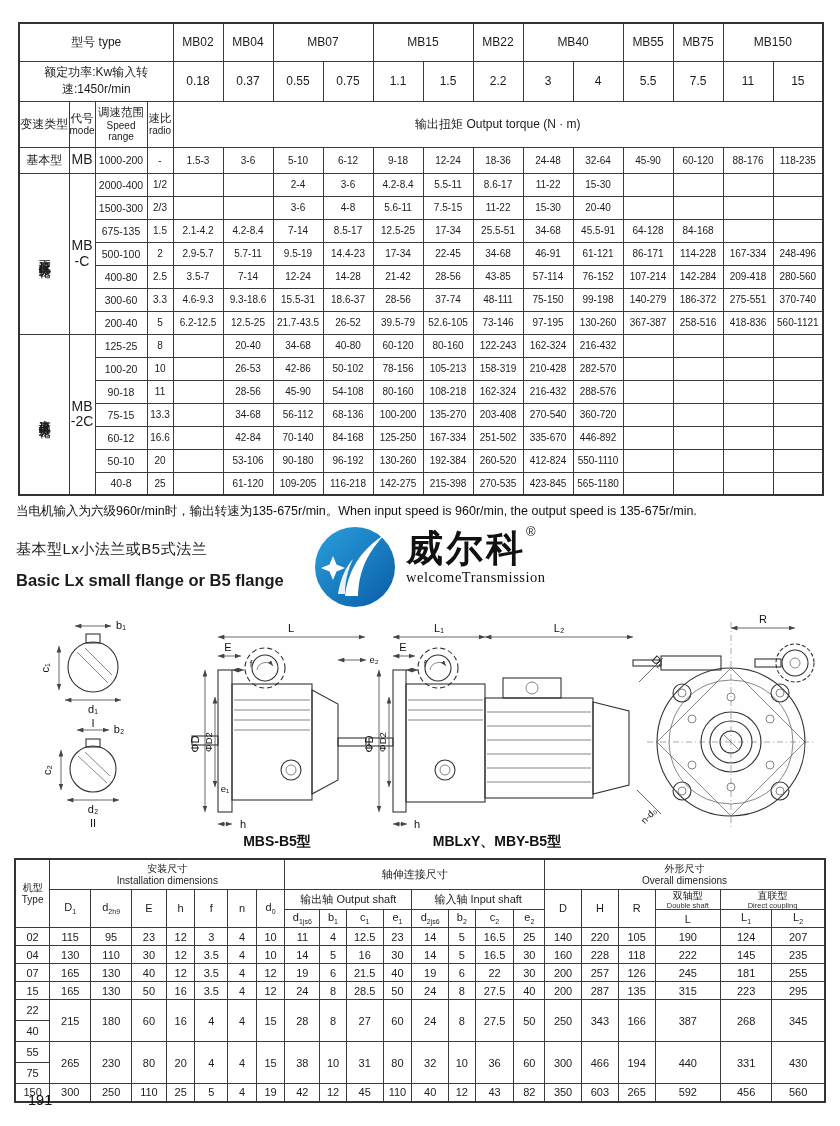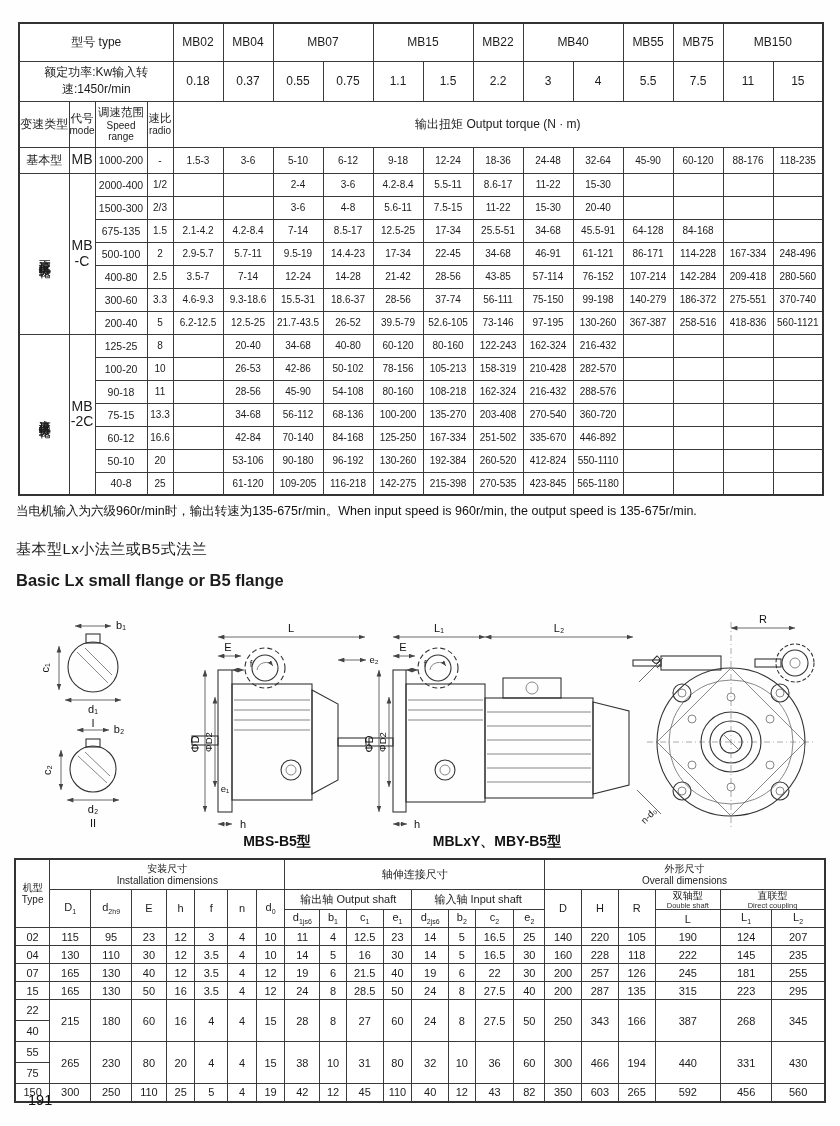--- a/index.html
+++ b/index.html
@@ -237,21 +237,21 @@
         </tr>
         <tr>
           <td class="range">300-60</td>
           <td>3.3</td>
           <td>4.6-9.3</td>
           <td>9.3-18.6</td>
           <td>15.5-31</td>
           <td>18.6-37</td>
           <td>28-56</td>
           <td>37-74</td>
-          <td>56-111</td>
+          <td>48-111</td>
           <td>75-150</td>
           <td>99-198</td>
           <td>140-279</td>
           <td>186-372</td>
           <td>275-551</td>
           <td>370-740</td>
         </tr>
         <tr>
           <td class="range">200-40</td>
           <td>5</td>
@@ -396,20 +396,40 @@
       </tbody>
     </table>
 
   <div class="note">当电机输入为六级960r/min时，输出转速为135-675r/min。When input speed is 960r/min, the output speed is 135-675r/min.</div>
 
   <div class="heading">
     <div class="zh">基本型Lx小法兰或B5式法兰</div>
     <div class="en">Basic Lx small flange or B5 flange</div>
   </div>
 
+  <div class="logo">
+    <svg width="86" height="86" viewBox="0 0 86 86">
+      <defs>
+        <linearGradient id="lg" x1="0" y1="0" x2="1" y2="1">
+          <stop offset="0" stop-color="#2aa0dc"></stop>
+            <stop offset="1" stop-color="#0a5ca8"></stop>
+        </linearGradient>
+      </defs>
+      <circle cx="43" cy="43" r="40" fill="url(#lg)"></circle>
+      <path d="M33 72 C36 48 47 27 72 11 C53 32 47 49 46 72 Z" fill="#ffffff"></path>
+      <path d="M26 70 C28 56 33 44 41 35 C36 46 33 57 33 70 Z" fill="#ffffff" opacity=".9"></path>
+      <path d="M21 32 l3.5 8.5 8.5 3.5 -8.5 3.5 -3.5 8.5 -3.5 -8.5 -8.5 -3.5 8.5 -3.5 z" fill="#ffffff"></path>
+    </svg>
+    <div class="logo-text">
+      <div>
+        <span class="logo-name">威尔科</span><span class="reg">®</span>
+      </div>
+      <div class="logo-sub">welcomeTransmission</div>
+    </div>
+  </div>
 
   <svg class="drawings" width="810" height="240" viewBox="0 0 810 240">
     <defs>
       <marker id="ar" markerWidth="9" markerHeight="8" refX="8" refY="3" orient="auto">
           <path d="M0,0L8,3L0,6z" fill="#444"></path>
         </marker>
       <marker id="ars" markerWidth="9" markerHeight="8" refX="0" refY="3" orient="auto">
           <path d="M8,0L0,3L8,6z" fill="#444"></path>
         </marker>
     </defs>

